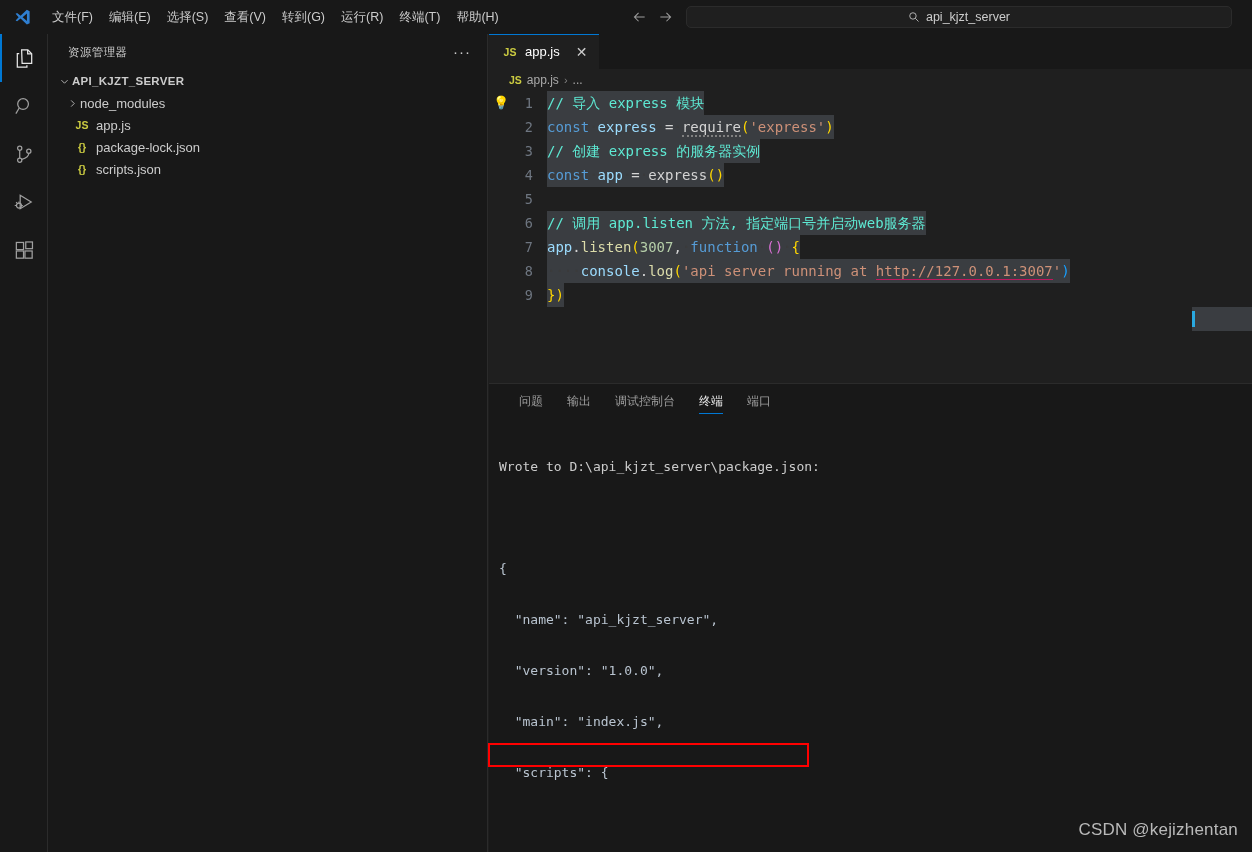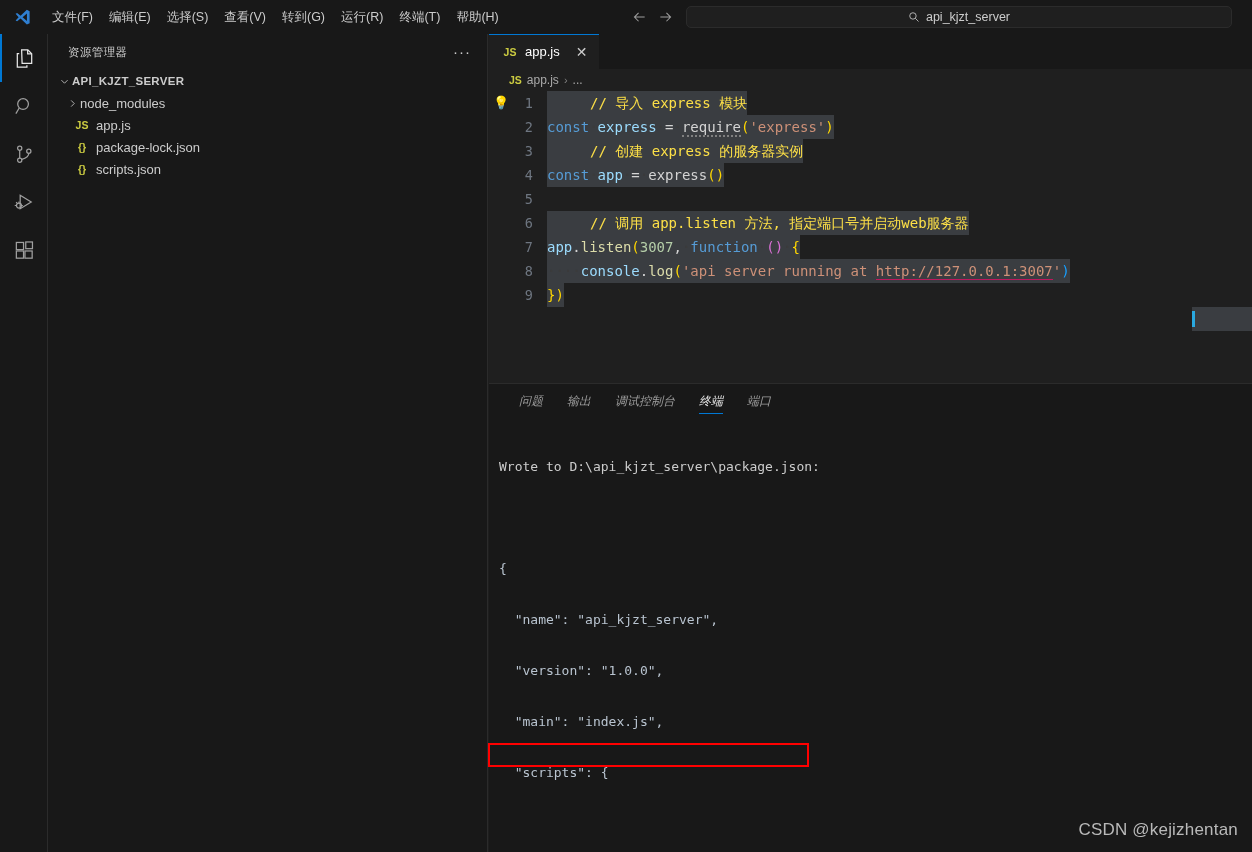--- a/index.html
+++ b/index.html
@@ -109,21 +109,21 @@
   }
   .code-line { position: relative; height: 24px; display: flex; align-items: center; white-space: pre; }
   .glyph { width: 22px; height: 24px; position: relative; }
   .lnum {
     width: 36px; text-align: right; color: #6e7681; font-size: 13.5px;
     padding-right: 14px; user-select: none;
   }
   .ctext { position: relative; }
   .sel { background: #3a3d41; }
   
-  .t-com   { color: #fde047; padding-left: 43px; }
+  .t-com   { color: #5eead4; }
   .t-kw    { color: #569cd6; }
   .t-var   { color: #9cdcfe; }
   .t-fn    { color: #dcdcaa; }
   .t-str   { color: #ce9178; }
   .t-num   { color: #b5cea8; }
   .t-op    { color: #d4d4d4; }
   .t-par1  { color: #ffd700; }
   .t-par2  { color: #da70d6; }
   .t-par3  { color: #179fff; }
   .t-plain { color: #d4d4d4; }
@@ -139,21 +139,21 @@
   }
 
   
   .panel {
     position: absolute; top: 349px; left: 0; width: 763px; height: 469px;
     background: #181818; border-top: 1px solid #2b2b2b;
   }
   .panel-tabs { height: 35px; display: flex; align-items: center; padding-left: 18px; gap: 0; }
   .ptab {
     font-size: 12px; color: #9d9d9d; padding: 0 12px; height: 35px;
-    display: flex; align-items: center; position: relative; cursor: pointer; font-style: italic;
+    display: flex; align-items: center; position: relative; cursor: pointer;
   }
   .ptab.active { color: #e7e7e7; }
   .ptab.active::after {
     content: ""; position: absolute; bottom: 5px; left: 12px; right: 12px;
     height: 1px; background: #0078d4;
   }
   .terminal {
     position: relative;
     font-family: "DejaVu Sans Mono", "Liberation Mono", monospace;
     font-size: 13px; line-height: 17px; color: #cccccc;

